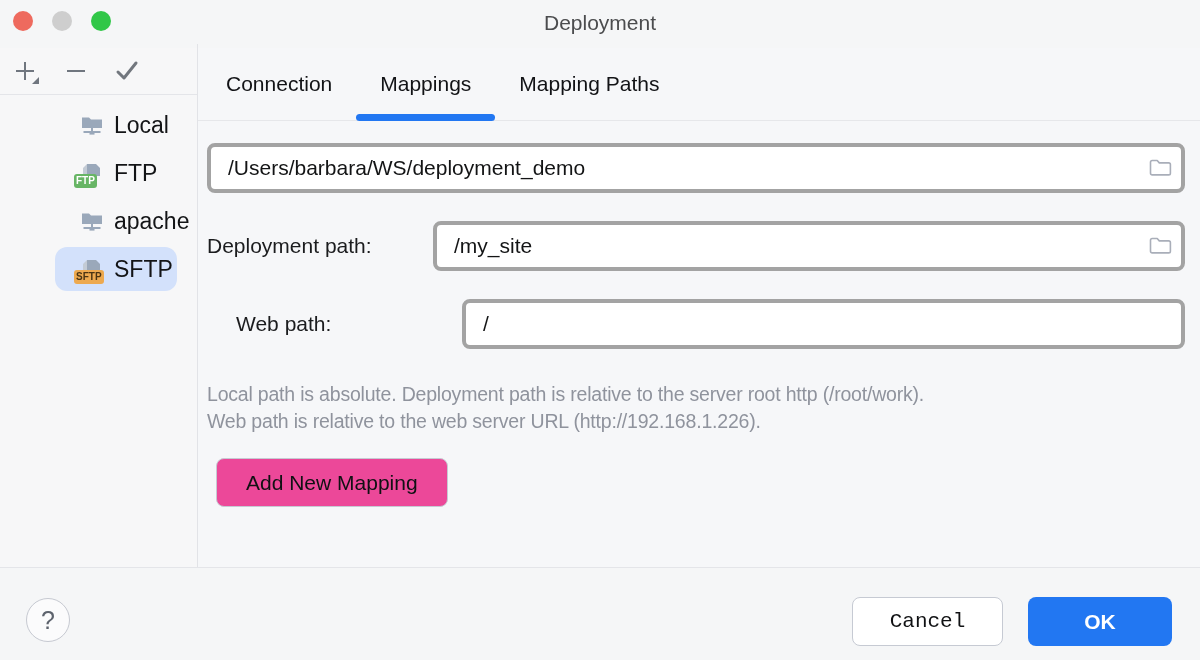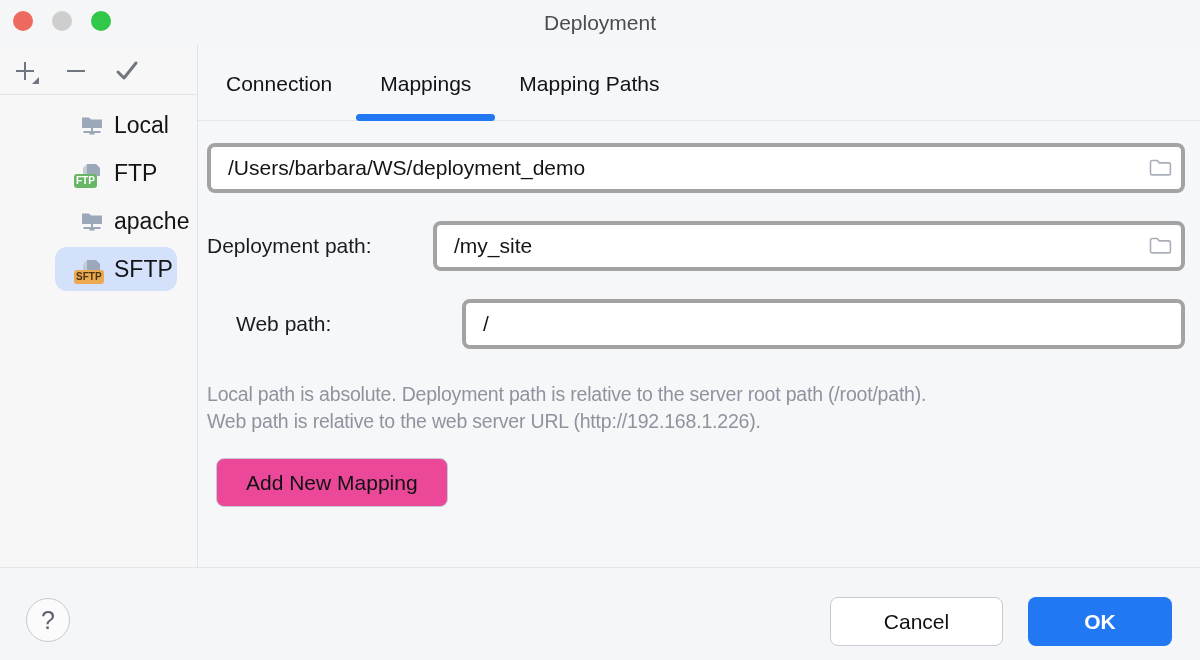--- a/index.html
+++ b/index.html
@@ -66,24 +66,24 @@
              background:#ec4899; border:1px solid #c6cad3; border-radius:8px;
              font-size:21px; color:#101113; cursor:pointer;
              font-family:"Liberation Sans","DejaVu Sans",sans-serif; }
 
   
   .footer { position:absolute; left:0; right:0; bottom:0; height:93px;
             background:#f5f6f7; border-top:1px solid #e4e5e9; }
   .help-btn { position:absolute; left:26px; top:30px; width:44px; height:44px; border-radius:50%;
               border:1px solid #c6c9d1; background:#fbfbfc; color:#5d636d; font-size:25px;
               cursor:pointer; font-family:"Liberation Sans","DejaVu Sans",sans-serif; }
-  .cancel-btn { position:absolute; right:197px; top:29px; width:173px; height:49px;
+  .cancel-btn { position:absolute; right:197px; top:29px; width:151px; height:49px;
                 background:#ffffff; border:1px solid #c6cad3; border-radius:8px;
                 font-size:21px; color:#101113; cursor:pointer;
-                font-family:Liberation Sans, sans-serif; }
+                font-family:Liberation Mono, monospace; }
   .ok-btn { position:absolute; right:28px; top:29px; width:144px; height:49px;
             background:#2277f2; border:none; border-radius:8px;
             font-size:21px; font-weight:600; color:#ffffff; cursor:pointer;
             font-family:"Liberation Sans","DejaVu Sans",sans-serif; }
 </style>
 </head>
 <body>
 
 <div class="titlebar">
   <div class="traffic">
@@ -204,21 +204,21 @@
 </div>
 
 <div class="form-row row-3">
   <label class="field-label">Web path:</label>
   <span class="input-wrap">
     <input type="text" value="/" style="">
   </span>
 </div>
 
 <div class="help-text">
-  <div>Local path is absolute. Deployment path is relative to the server root path (/root/path).</div>
+  <div>Local path is absolute. Deployment path is relative to the server root http (/root/work).</div>
   <div>Web path is relative to the web server URL (http://192.168.1.226).</div>
 </div>
 
 <button class="add-btn">Add New Mapping</button>
 
 <div class="footer">
   <button class="help-btn">?</button>
   <button class="cancel-btn">Cancel</button>
   <button class="ok-btn">OK</button>
 </div>

